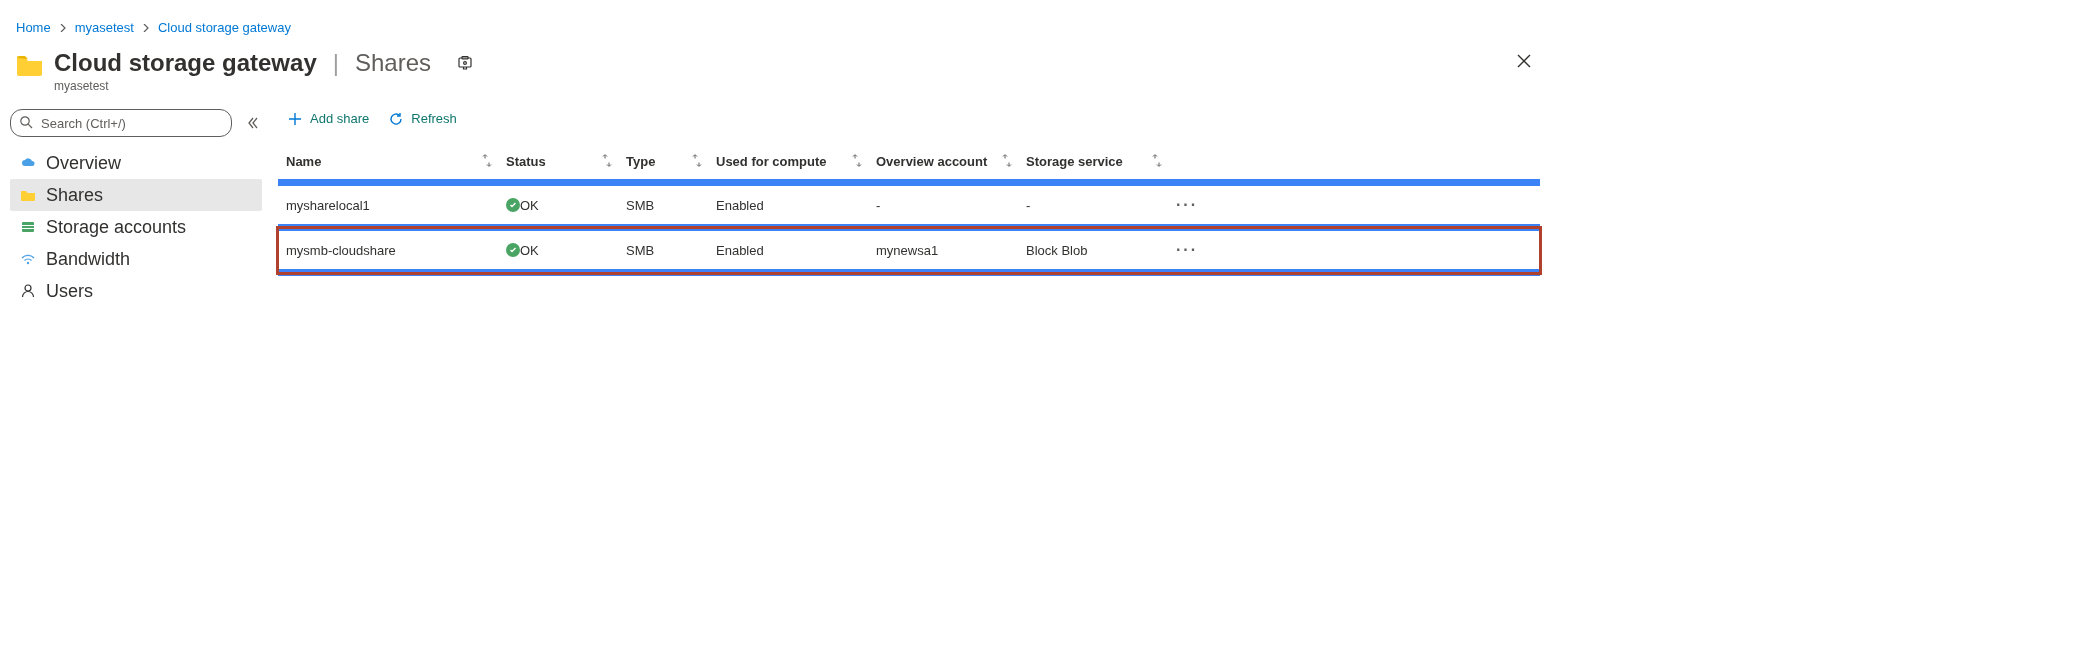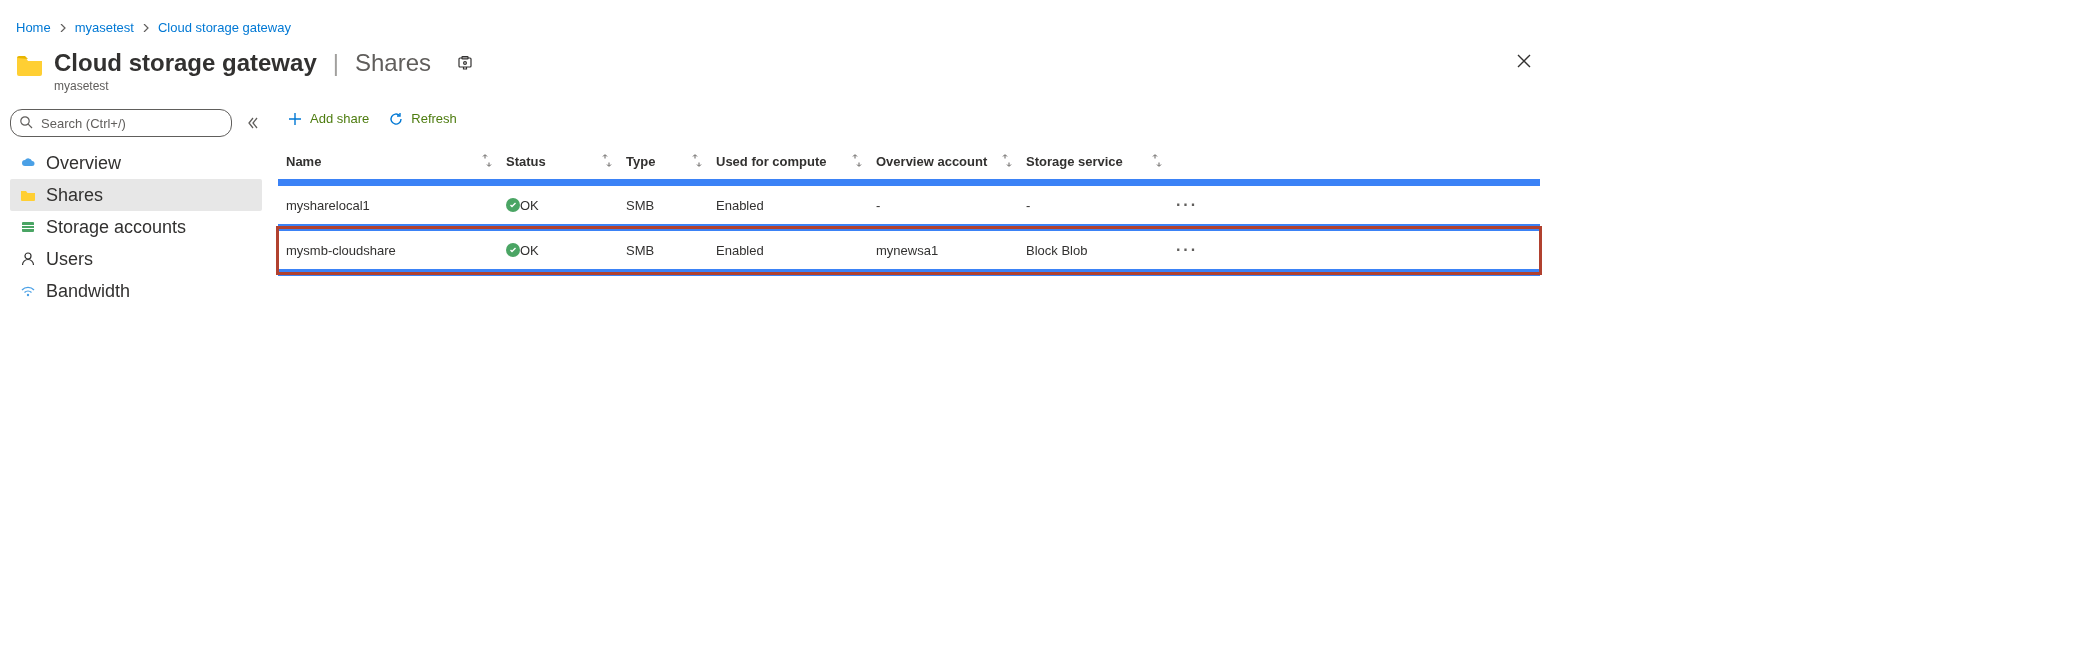--- a/index.html
+++ b/index.html
@@ -74,21 +74,21 @@
   .nav-item {
     display:flex; align-items:center; gap:10px;
     height: 32px; padding: 0 10px; cursor:pointer;
     font-size: 18px; color:#323130; border-radius:2px;
   }
   .nav-item.selected { background:#e7e7e7; }
   .nav-icon { width:16px; height:16px; display:flex; align-items:center; justify-content:center; flex-shrink:0; }
 
   
   .toolbar { display:flex; align-items:center; gap:20px; padding: 2px 0 18px 10px; }
-  .tool-btn { display:flex; align-items:center; gap:8px; cursor:pointer; color:#4d7c0f; font-size:13px; }
+  .tool-btn { display:flex; align-items:center; gap:8px; cursor:pointer; color:#0f766e; font-size:13px; }
   .tool-btn .tb-icon { color:#0078d4; display:flex; align-items:center; }
 
   
   .table { width:100%; border-collapse: collapse; table-layout: fixed; }
   .table th, .table td {
     text-align:left; font-size:13px; padding: 10px 8px;
     border-bottom: 7px solid #3b82f6;
     white-space: nowrap; overflow: hidden; text-overflow: ellipsis;
   }
   .table th { font-weight:600; color:#323130; position:relative; cursor:pointer; }
@@ -206,36 +206,36 @@
           <rect x="2" y="6" width="12" height="1" fill="#fff"></rect>
           <rect x="2" y="9" width="12" height="1" fill="#fff"></rect>
         </svg>
       </span>
       <span>Storage accounts</span>
     </div>
 
     <div class="nav-item">
       <span class="nav-icon">
         <svg width="16" height="16" viewBox="0 0 16 16">
-          <circle cx="8" cy="5" r="3" fill="none" stroke="#323130" stroke-width="1.2"></circle>
-          <path d="M2.5 14 a5.5 5.5 0 0 1 11 0" fill="none" stroke="#323130" stroke-width="1.2"></path>
-        </svg>
-      </span>
-      <span>Users</span>
-    </div>
-
-    <div class="nav-item">
-      <span class="nav-icon">
-        <svg width="16" height="16" viewBox="0 0 16 16">
           <path d="M2 7 a8 8 0 0 1 12 0" fill="none" stroke="#4aa0e6" stroke-width="1.3"></path>
           <path d="M4.5 9.5 a5 5 0 0 1 7 0" fill="none" stroke="#4aa0e6" stroke-width="1.3"></path>
           <circle cx="8" cy="12" r="1.2" fill="#4aa0e6"></circle>
         </svg>
       </span>
       <span>Bandwidth</span>
+    </div>
+
+    <div class="nav-item">
+      <span class="nav-icon">
+        <svg width="16" height="16" viewBox="0 0 16 16">
+          <circle cx="8" cy="5" r="3" fill="none" stroke="#323130" stroke-width="1.2"></circle>
+          <path d="M2.5 14 a5.5 5.5 0 0 1 11 0" fill="none" stroke="#323130" stroke-width="1.2"></path>
+        </svg>
+      </span>
+      <span>Users</span>
     </div>
   </div>
 
   <div class="main">
     <div class="toolbar">
       <div class="tool-btn">
         <span class="tb-icon">
           <svg width="14" height="14" viewBox="0 0 14 14">
             <path d="M7 1 V13 M1 7 H13" stroke="#0078d4" stroke-width="1.4"></path>
           </svg>

